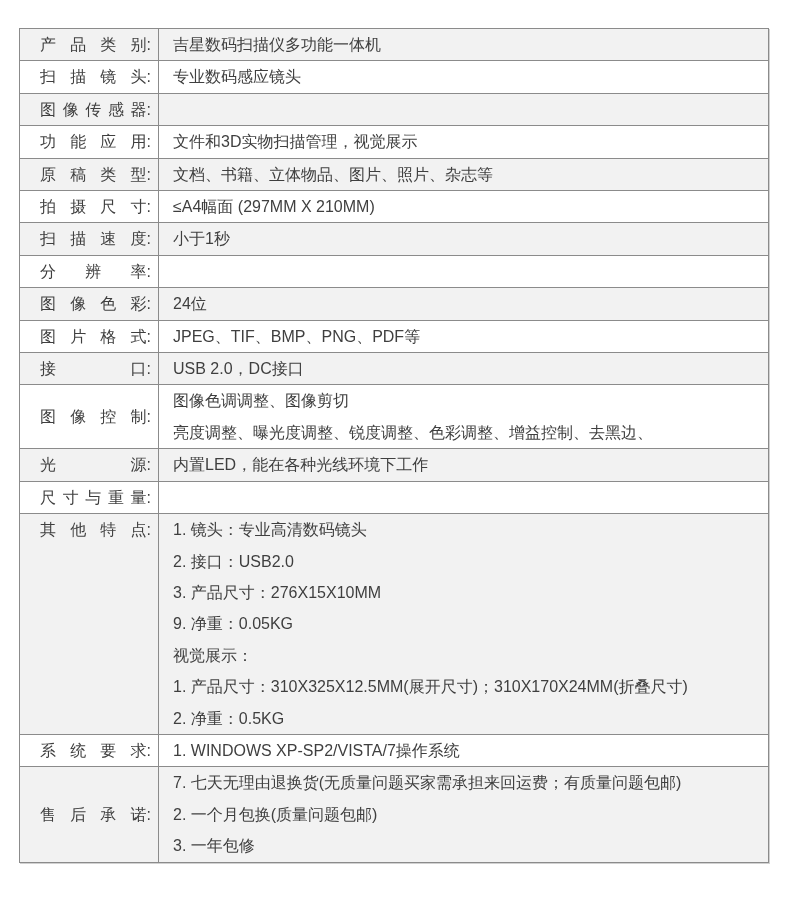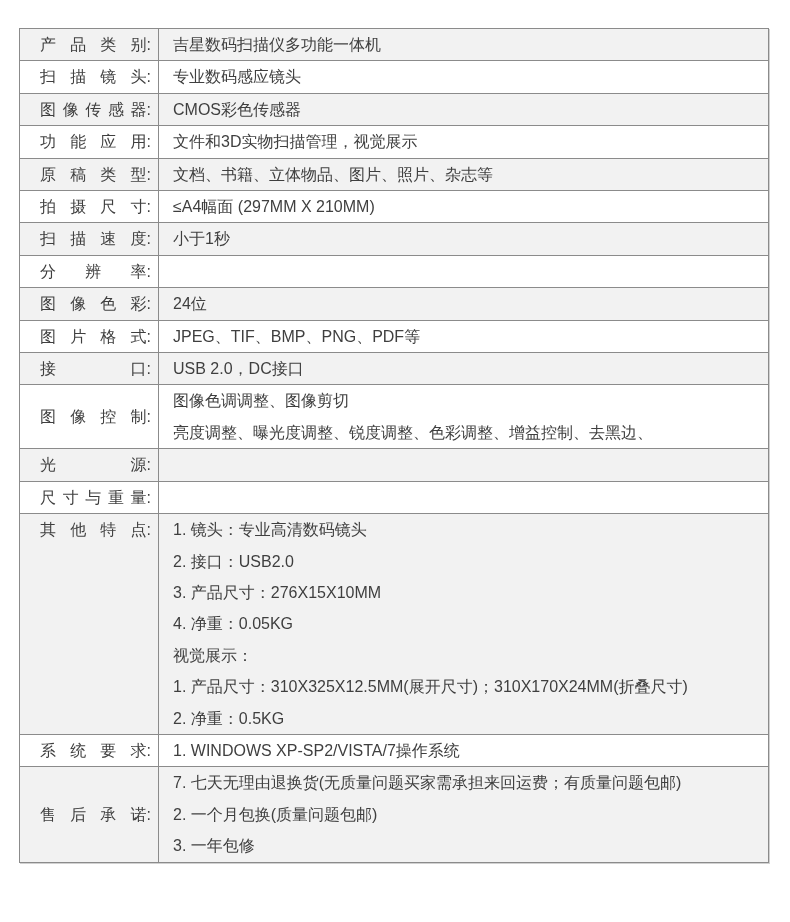--- a/index.html
+++ b/index.html
@@ -96,23 +96,20 @@
   <div class="row">
     <div class="label-cell">
         <span class="jlabel">
           <span>图</span>
           <span>像</span>
           <span>传</span>
           <span>感</span>
           <span>器:</span>
         </span>
       </div>
-    <div class="value-cell">
-        <p class="line">CMOS彩色传感器</p>
-      </div>
   </div>
 
   <div class="row">
     <div class="label-cell">
         <span class="jlabel">
           <span>功</span>
           <span>能</span>
           <span>应</span>
           <span>用:</span>
         </span>
@@ -228,20 +225,23 @@
       <p class="line">亮度调整、曝光度调整、锐度调整、色彩调整、增益控制、去黑边、</p>
     </div>
   </div>
 
   <div class="row">
     <div class="label-cell">
         <span class="jlabel">
           <span>光</span>
           <span>源:</span>
         </span>
+      </div>
+    <div class="value-cell">
+        <p class="line">内置LED，能在各种光线环境下工作</p>
       </div>
   </div>
 
   <div class="row">
     <div class="label-cell">
         <span class="jlabel">
           <span>尺</span>
           <span>寸</span>
           <span>与</span>
           <span>重</span>
@@ -256,21 +256,21 @@
           <span>其</span>
           <span>他</span>
           <span>特</span>
           <span>点:</span>
         </span>
       </div>
     <div class="value-cell">
       <p class="line">1. 镜头：专业高清数码镜头</p>
       <p class="line">2. 接口：USB2.0</p>
       <p class="line">3. 产品尺寸：276X15X10MM</p>
-      <p class="line">4. 净重：0.05KG</p>
+      <p class="line">9. 净重：0.05KG</p>
       <p class="line">视觉展示：</p>
       <p class="line">1. 产品尺寸：310X325X12.5MM(展开尺寸)；310X170X24MM(折叠尺寸)</p>
       <p class="line">2. 净重：0.5KG</p>
     </div>
   </div>
 
   <div class="row">
     <div class="label-cell">
         <span class="jlabel">
           <span>系</span>

